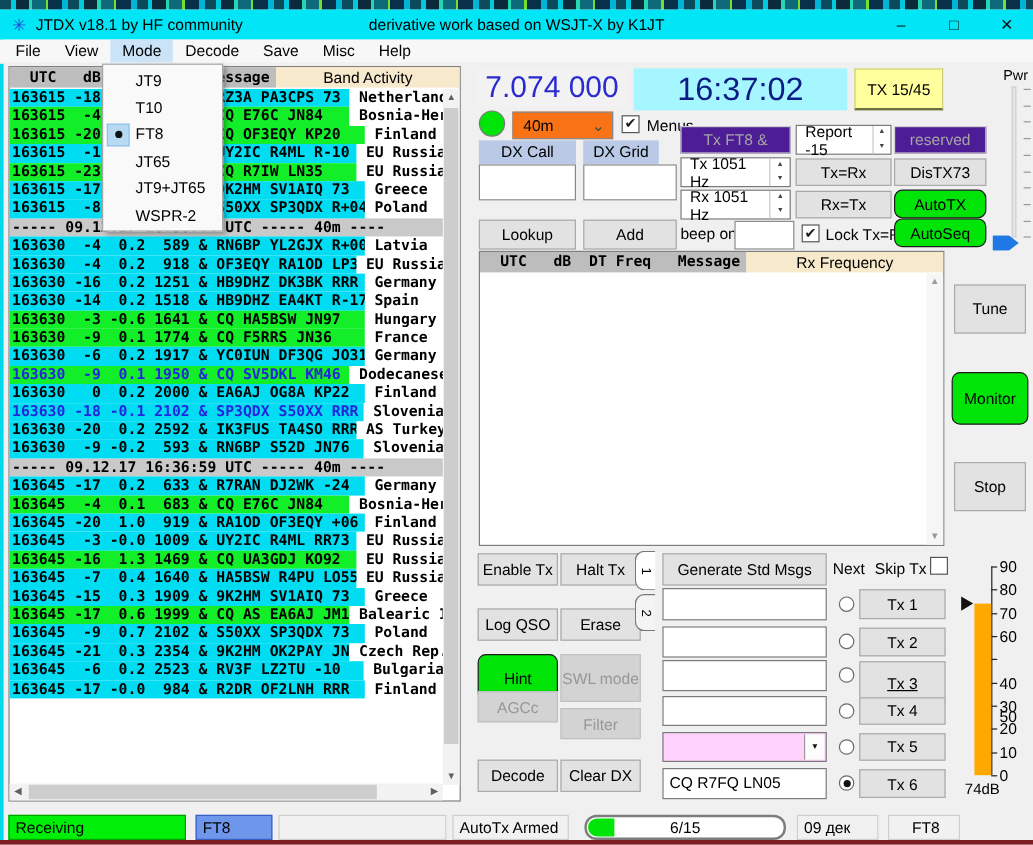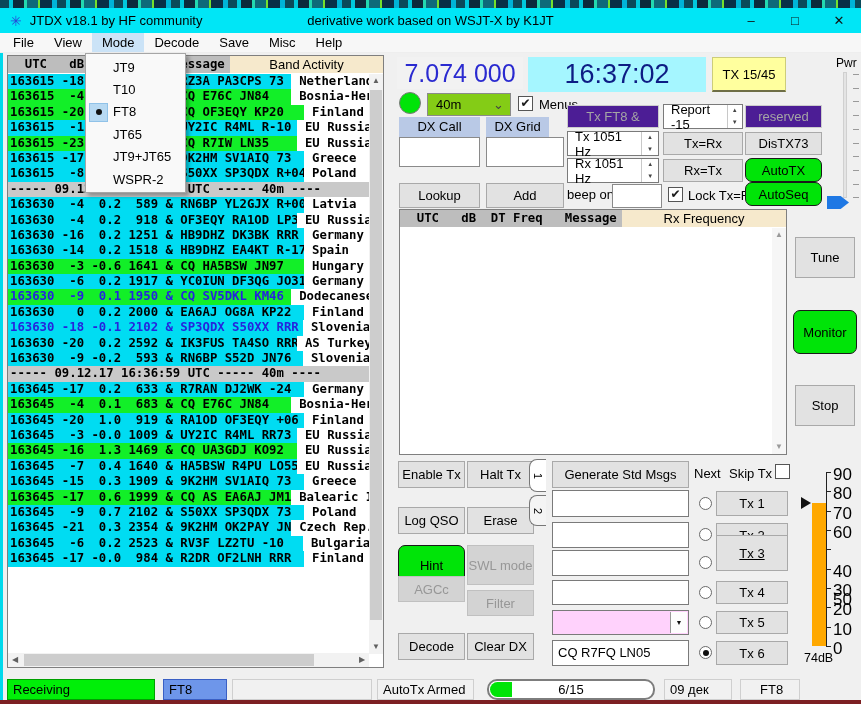--- a/index.html
+++ b/index.html
@@ -59,21 +59,21 @@
 
   
   #freq-display { left:397px; top:57px; width:126px; height:32px; background:#f2f2f2;
     color:#2a2ad0; font-size:25px; text-align:center; line-height:32px; }
   #clock { left:528px; top:57px; width:178px; height:35px; background:#a5f6ff;
     color:#0d1c84; font-size:27px; text-align:center; line-height:35px; }
   #tx-period { left:712px; top:57px; width:74px; height:35px; background:#ffff9e;
     border:1px solid #cdcd7a; border-bottom:2px solid #6e6e46; text-align:center; line-height:33px; }
   #rx-lamp { left:399px; top:92px; width:22px; height:22px; border-radius:50%;
     background:#00e408; border:1px solid #7a7a7a; }
-  #band-combo { left:427px; top:93px; width:84px; height:23px; background:#84cc16;
+  #band-combo { left:427px; top:93px; width:84px; height:23px; background:#f97316;
     border:1px solid #8a8a8a; line-height:21px; padding-left:8px; }
   #band-combo .chev { position:absolute; right:6px; top:0; font-size:13px; color:#444; }
   .checkbox { width:15px; height:15px; background:#fff; border:1px solid #555;
     font-size:12px; line-height:13px; text-align:center; color:#1a1a1a; }
   #menus-check { left:518px; top:96px; }
   #menus-label { left:539px; top:97px; }
 
   .btn { background:#e2e2e2; border:1px solid #a9a9a9; display:flex;
     align-items:center; justify-content:center; text-align:center; }
   .btn.dis { background:#d3d3d3; border-color:#c0c0c0; color:#979797; }
@@ -120,21 +120,21 @@
     border-left:1px solid #999; text-align:center; font-size:7px; color:#111; display:flex; align-items:center; justify-content:center; }
   .radio { position:absolute; left:699px; width:13px; height:13px; border-radius:50%;
     border:1px solid #6a6a6a; background:#fff; display:flex; align-items:center; justify-content:center; }
   .radio .d { width:6px; height:6px; border-radius:50%; background:#111; }
   .txbtn { position:absolute; left:716px; width:72px; }
 
   
   #meter-bar { position:absolute; background:#ffa800; width:14px; left:812px; }
   #meter-axis { position:absolute; left:826px; width:1px; background:#222; }
   .m-tick { position:absolute; left:826px; width:5px; height:1px; background:#222; }
-  .m-label { position:absolute; left:833px; font-size:17px; }
+  .m-label { position:absolute; left:833px; font-size:13px; }
   #meter-pointer { position:absolute; left:801px; width:0; height:0;
     border-top:6px solid transparent; border-bottom:6px solid transparent; border-left:10px solid #111; }
   #meter-dblabel { left:804px; top:651px; font-size:12.5px; }
 
   
   #statusbar { left:0; top:676px; width:861px; height:24px; }
   .status-seg { position:absolute; top:3px; height:21px; line-height:19px; padding-left:5px;
     background:#f1f1f1; border:1px solid #cfcfcf; overflow:hidden; }
   #st-receiving { left:7px; width:148px; background:#00ef08; border-color:#00a000; }
   #st-mode { left:163px; width:64px; background:#6e96ea; border-color:#3a5fc4; }
@@ -209,20 +209,21 @@
       <div class="ba-row"><span class="ba-msg bg-c">163615  -1  0.0 1009 &amp; UY2IC R4ML R-10</span><span class="ba-country">EU Russia</span></div>
       <div class="ba-row"><span class="ba-msg bg-g">163615 -23  1.3 1469 &amp; CQ R7IW LN35</span><span class="ba-country">EU Russia</span></div>
       <div class="ba-row"><span class="ba-msg bg-c">163615 -17  0.3 1909 &amp; 9K2HM SV1AIQ 73</span><span class="ba-country">Greece</span></div>
       <div class="ba-row"><span class="ba-msg bg-c">163615  -8  0.7 2102 &amp; S50XX SP3QDX R+04</span><span class="ba-country">Poland</span></div>
       <div class="ba-sep">----- 09.12.17 16:36:44 UTC ----- 40m ----</div>
       <div class="ba-row"><span class="ba-msg bg-c">163630  -4  0.2  589 &amp; RN6BP YL2GJX R+00</span><span class="ba-country">Latvia</span></div>
       <div class="ba-row"><span class="ba-msg bg-c">163630  -4  0.2  918 &amp; OF3EQY RA1OD LP31</span><span class="ba-country">EU Russia</span></div>
       <div class="ba-row"><span class="ba-msg bg-c">163630 -16  0.2 1251 &amp; HB9DHZ DK3BK RRR</span><span class="ba-country">Germany</span></div>
       <div class="ba-row"><span class="ba-msg bg-c">163630 -14  0.2 1518 &amp; HB9DHZ EA4KT R-17</span><span class="ba-country">Spain</span></div>
       <div class="ba-row"><span class="ba-msg bg-g">163630  -3 -0.6 1641 &amp; CQ HA5BSW JN97</span><span class="ba-country">Hungary</span></div>
+      <div class="ba-row"><span class="ba-msg bg-g">163630  -9  0.1 1774 &amp; CQ F5RRS JN36</span><span class="ba-country">France</span></div>
       <div class="ba-row"><span class="ba-msg bg-c">163630  -6  0.2 1917 &amp; YC0IUN DF3QG JO31</span><span class="ba-country">Germany</span></div>
       <div class="ba-row"><span class="ba-msg bg-g fg-b">163630  -9  0.1 1950 &amp; CQ SV5DKL KM46</span><span class="ba-country">Dodecanese</span></div>
       <div class="ba-row"><span class="ba-msg bg-c">163630   0  0.2 2000 &amp; EA6AJ OG8A KP22</span><span class="ba-country">Finland</span></div>
       <div class="ba-row"><span class="ba-msg bg-c fg-b">163630 -18 -0.1 2102 &amp; SP3QDX S50XX RRR</span><span class="ba-country">Slovenia</span></div>
       <div class="ba-row"><span class="ba-msg bg-c">163630 -20  0.2 2592 &amp; IK3FUS TA4SO RRR</span><span class="ba-country">AS Turkey</span></div>
       <div class="ba-row"><span class="ba-msg bg-c">163630  -9 -0.2  593 &amp; RN6BP S52D JN76</span><span class="ba-country">Slovenia</span></div>
       <div class="ba-sep">----- 09.12.17 16:36:59 UTC ----- 40m ----</div>
       <div class="ba-row"><span class="ba-msg bg-c">163645 -17  0.2  633 &amp; R7RAN DJ2WK -24</span><span class="ba-country">Germany</span></div>
       <div class="ba-row"><span class="ba-msg bg-g">163645  -4  0.1  683 &amp; CQ E76C JN84</span><span class="ba-country">Bosnia-Her</span></div>
       <div class="ba-row"><span class="ba-msg bg-c">163645 -20  1.0  919 &amp; RA1OD OF3EQY +06</span><span class="ba-country">Finland</span></div>
@@ -358,21 +359,21 @@
 <div id="skip-check" class="abs checkbox"></div>
 <div id="msg-rows">
     <div class="msg-input abs" style="top: 490px; height: 27px; line-height: 24px;"></div>
     <div class="radio abs" style="top: 497px;"></div>
     <div class="txbtn btn" style="top: 491px; height: 25px;">Tx 1</div>
     <div class="msg-input abs" style="top: 522px; height: 26px; line-height: 23px;"></div>
     <div class="radio abs" style="top: 528px;"></div>
     <div class="txbtn btn" style="top: 523px; height: 24px;">Tx 2</div>
     <div class="msg-input abs" style="top: 550px; height: 26px; line-height: 23px;"></div>
     <div class="radio abs" style="top: 556px;"></div>
-    <div class="txbtn btn" style="top: 535px; height: 36px; text-decoration: underline;">Tx 3</div>
+    <div class="txbtn btn" style="top: 551px; height: 36px; text-decoration: underline;">Tx 3</div>
     <div class="msg-input abs" style="top: 580px; height: 25px; line-height: 22px;"></div>
     <div class="radio abs" style="top: 586px;"></div>
     <div class="txbtn btn" style="top: 581px; height: 23px;">Tx 4</div>
     <div class="msg-input abs" style="top: 610px; height: 25px; line-height: 22px; background: rgb(255, 210, 252);">
       <div class="msg-combo-arrow">▼</div>
     </div>
     <div class="radio abs" style="top: 616px;"></div>
     <div class="txbtn btn" style="top: 611px; height: 23px;">Tx 5</div>
     <div class="msg-input abs" style="top: 640px; height: 26px; line-height: 23px;">CQ R7FQ LN05</div>
     <div class="radio abs" style="top: 646px;">

